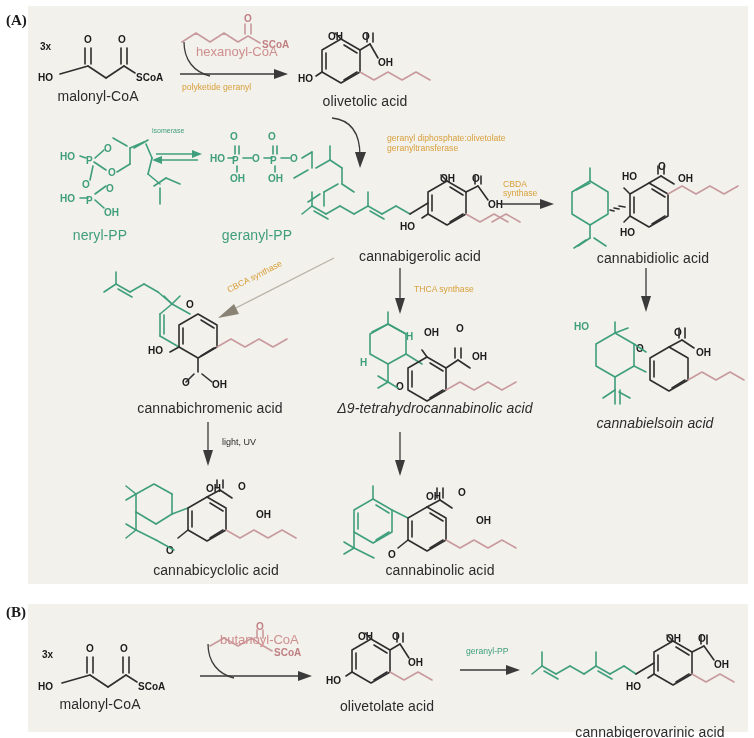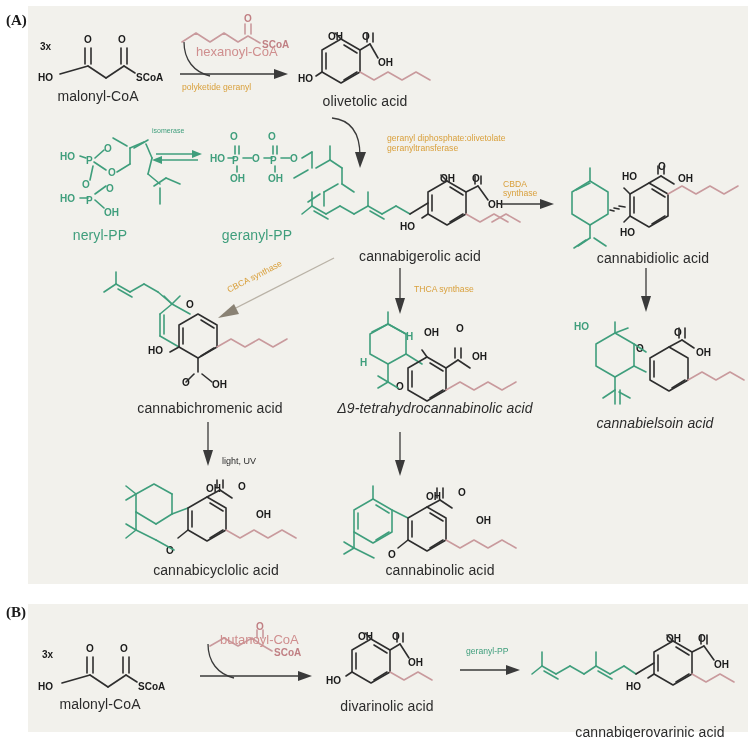--- a/index.html
+++ b/index.html
@@ -361,21 +361,21 @@
   <path class="bk" d="M115,28 L115,18"></path>
   <path class="bk" d="M112,30 L124,38"></path>
   <path class="pk" d="M118,70 L132,62 L146,70 L160,62 L174,70"></path>
 </svg>
 <div class="cap" style="left:580px;top:415px;width:150px;font-style:italic;">cannabielsoin acid</div>
 
 <svg class="mol" style="left:200px;top:422px;" width="20" height="48">
   <path class="arw" d="M8,0 L8,32"></path>
   <path d="M3,28 L8,44 L13,28 Z" fill="#3a3a3a"></path>
 </svg>
-<div class="plain" style="left:222px;top:437px;margin-top:19px;">light, UV</div>
+<div class="plain" style="left:222px;top:437px;">light, UV</div>
 
 <svg class="mol" style="left:392px;top:432px;" width="20" height="48">
   <path class="arw" d="M8,0 L8,32"></path>
   <path d="M3,28 L8,44 L13,28 Z" fill="#3a3a3a"></path>
 </svg>
 
 <svg class="mol" style="left:120px;top:478px;" width="190" height="88">
   <text class="atom" x="86" y="14">OH</text>
   <text class="atom" x="118" y="12">O</text>
   <text class="atom" x="136" y="40">OH</text>
@@ -483,21 +483,21 @@
   <path class="bk" d="M44,54 L57,46"></path>
   <path class="bk" d="M57,27 L44,19"></path>
   <path class="bk" d="M41,13 L35,7"></path>
   <path class="bk" d="M22,46 L16,50"></path>
   <path class="bk" d="M60,24 L70,18"></path>
   <path class="bk" d="M67,16 L67,7"></path>
   <path class="bk" d="M73,16 L73,7"></path>
   <path class="bk" d="M70,18 L79,32"></path>
   <path class="pk" d="M60,46 L74,54 L88,46 L102,54"></path>
 </svg>
-<div class="cap" style="left:322px;top:698px;width:130px;">divarinolic acid</div>
+<div class="cap" style="left:322px;top:698px;width:130px;">olivetolate acid</div>
 
 <svg class="mol" style="left:460px;top:660px;" width="70" height="20">
   <path class="arw" d="M0,10 L48,10"></path>
   <path d="M46,5 L60,10 L46,15 Z" fill="#3a3a3a"></path>
 </svg>
 <div class="enz3" style="left:466px;top:646px;">geranyl-PP</div>
 
 <svg class="mol" style="left:540px;top:628px;" width="200" height="70">
   <text class="atom" x="126" y="14">OH</text>
   <text class="atom" x="158" y="14">O</text>

